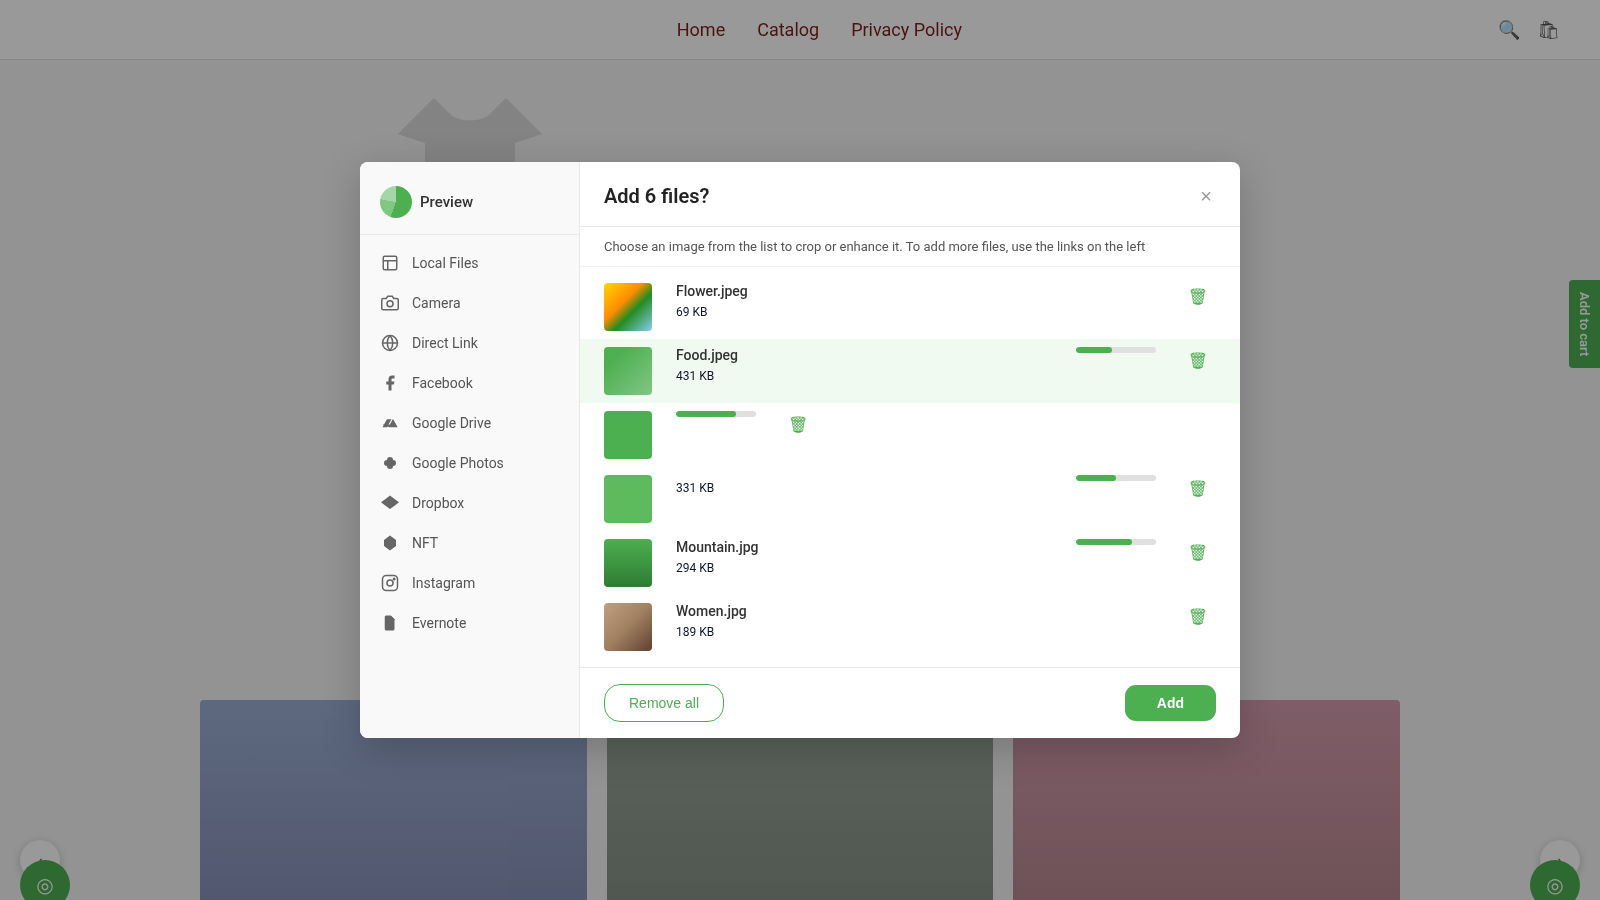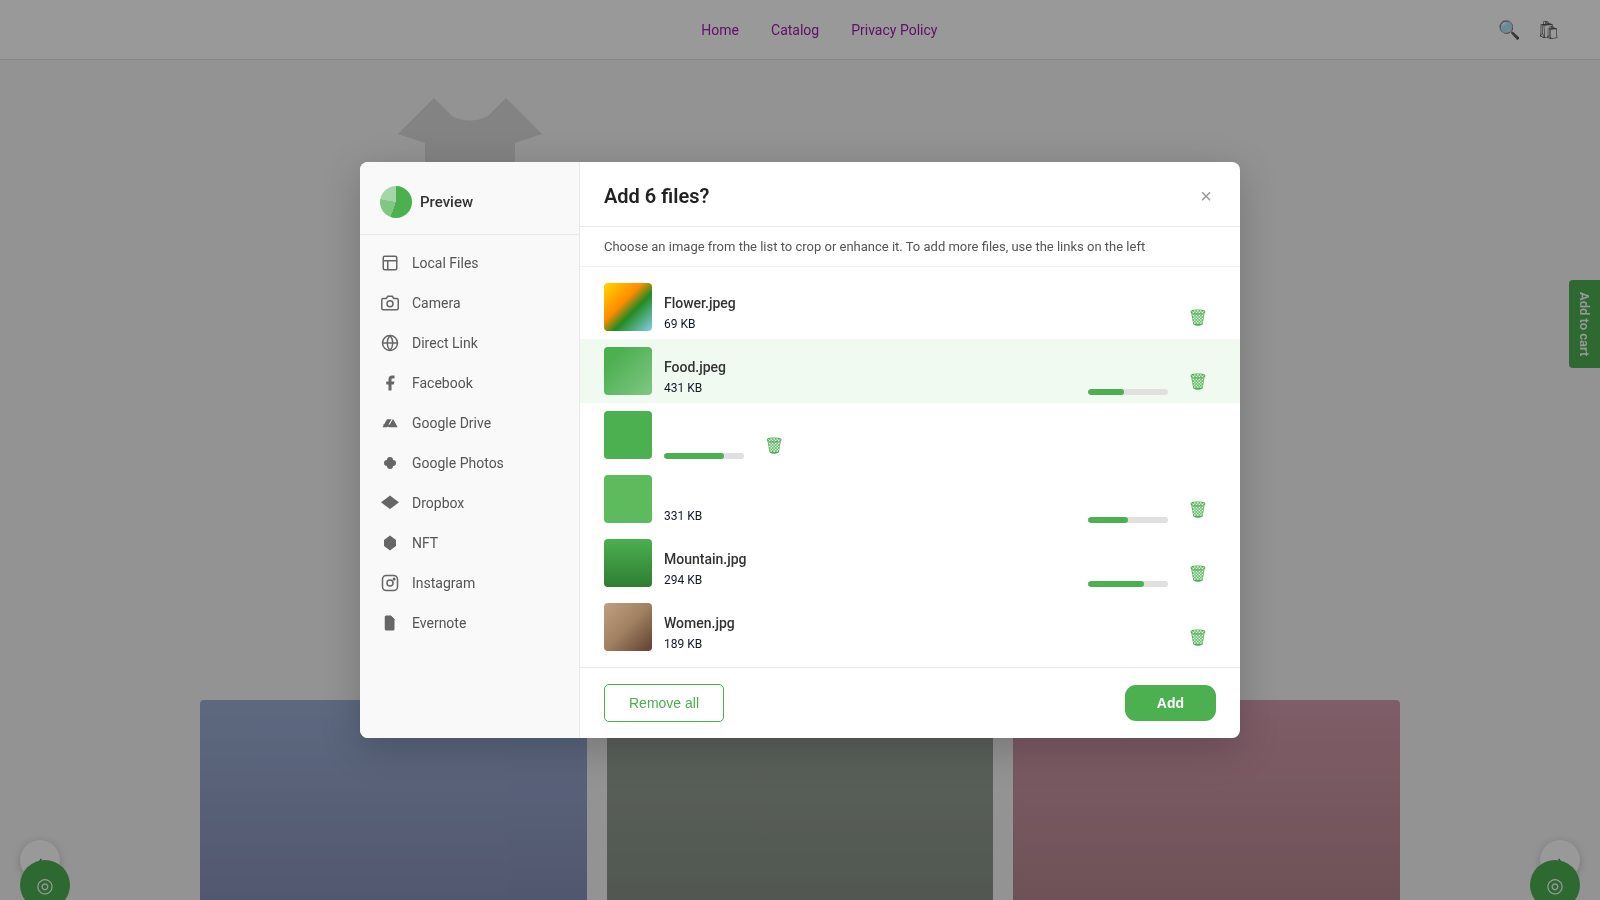--- a/index.html
+++ b/index.html
@@ -29,22 +29,22 @@
       border-bottom: 1px solid #e0e0e0;
     }
 
     .nav-left { width: 100px; }
     .nav-center {
       display: flex;
       gap: 32px;
     }
     .nav-center a {
       text-decoration: none;
-      color: #a21caf;
-      font-size: 14px;
+      color: #7f1d1d;
+      font-size: 18px;
     }
     .nav-right {
       display: flex;
       gap: 16px;
       align-items: center;
     }
     .nav-icon {
       color: #555;
       font-size: 18px;
       cursor: pointer;
@@ -170,23 +170,23 @@
     }
 
     .file-list {
       flex: 1;
       overflow-y: auto;
       padding: 8px 0;
     }
 
     .file-item {
       display: flex;
-      align-items: flex-end;
+      align-items: flex-start;
       padding: 8px 24px;
-      gap: 12px;
+      gap: 24px;
       min-height: 64px;
     }
     .file-item.selected { background: #f0faf0; }
 
     .file-thumb {
       width: 48px;
       height: 48px;
       border-radius: 4px;
       overflow: hidden;
       flex-shrink: 0;
@@ -263,21 +263,21 @@
       justify-content: space-between;
       padding: 16px 24px;
       border-top: 1px solid #e8e8e8;
     }
 
     .remove-all-btn {
       background: white;
       border: 1px solid #4CAF50;
       color: #4CAF50;
       padding: 10px 24px;
-      border-radius: 5px;
+      border-radius: 16px;
       font-size: 14px;
       cursor: pointer;
       font-weight: 500;
     }
 
     .add-btn {
       background: #4CAF50;
       border: none;
       color: white;
       padding: 10px 32px;

